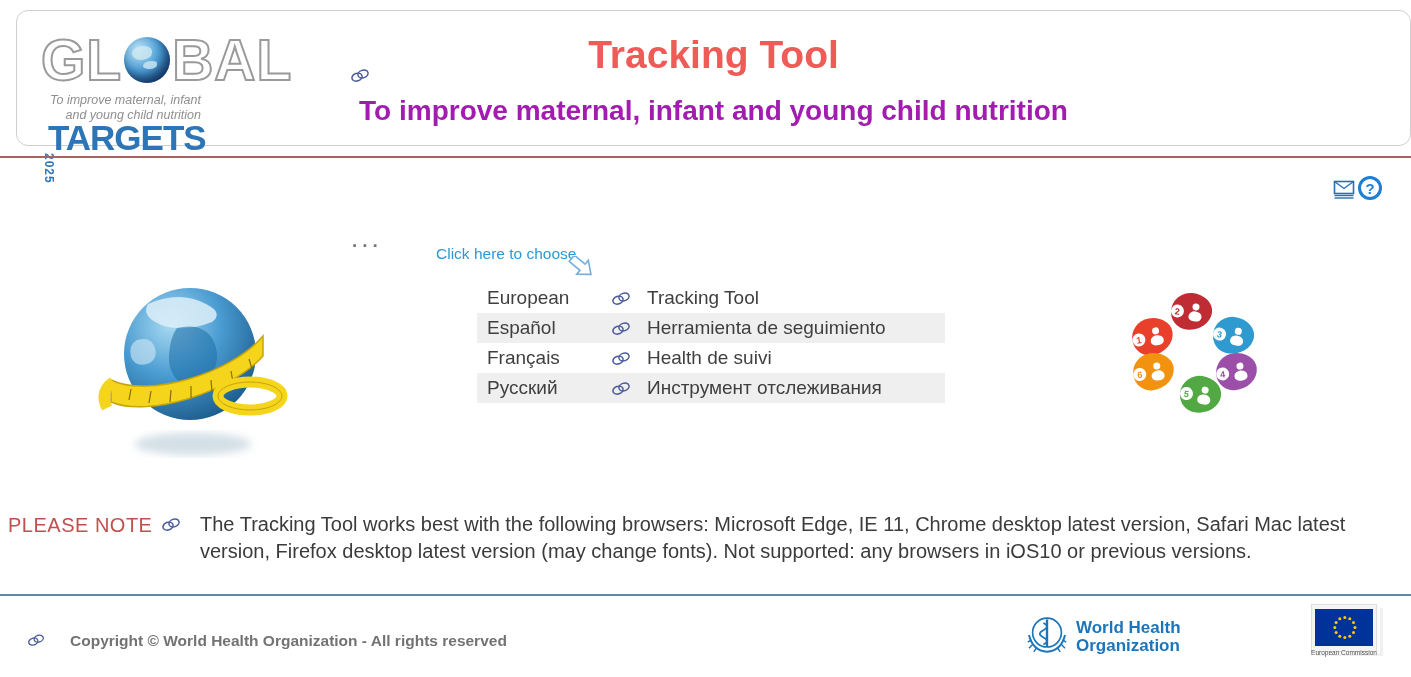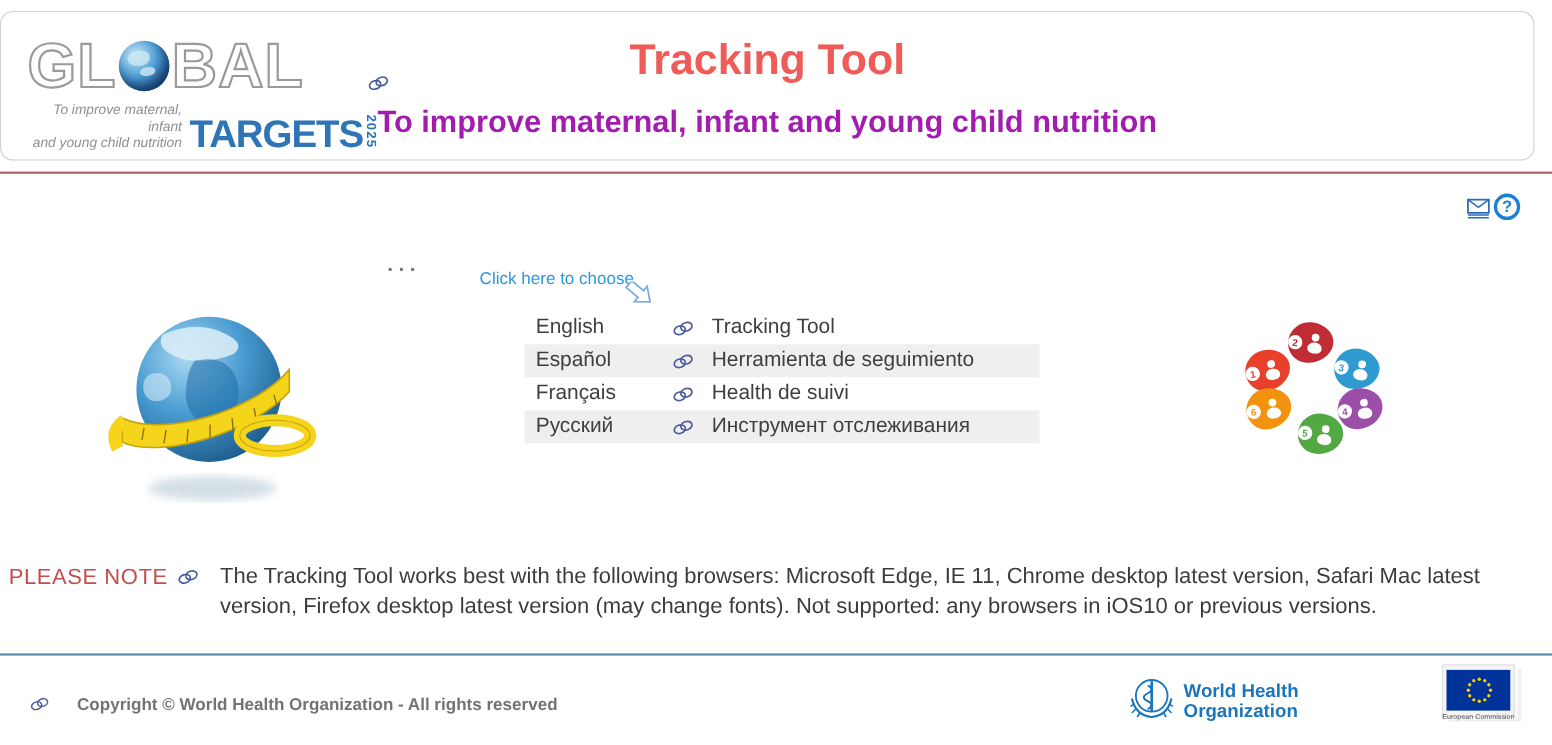--- a/index.html
+++ b/index.html
@@ -1,34 +1,34 @@
 <!DOCTYPE html>
 <html><head>
 <meta charset="utf-8">
 <style>
   * { margin:0; padding:0; box-sizing:border-box; }
   html,body { width:1411px; height:677px; background:#fff; overflow:hidden;
     font-family:"Liberation Sans","DejaVu Sans",sans-serif; }
   .page { position:relative; width:1411px; height:677px; background:#fff; }
 
   
-  .header-box { position:absolute; left:0; top:10px; width:1395px; height:136px;
+  .header-box { position:absolute; left:16px; top:10px; width:1395px; height:136px;
     border:1px solid #cfcfcf; border-radius:12px; background:#fff; }
   .logo { position:absolute; left:24px; top:18px; width:320px; }
   .logo-word { display:flex; align-items:center; height:62px;
     font-weight:700; font-size:57px; letter-spacing:1px; color:#fff;
     -webkit-text-stroke:2px #9a9a9a; line-height:60px; }
   .logo-globe { display:inline-block; width:46px; height:46px; border-radius:50%;
     margin:0 2px; -webkit-text-stroke:0;
     background:radial-gradient(circle at 32% 28%, #bfe3f5 0%, #4d9fd6 45%, #123f74 100%);
     box-shadow:inset -4px -6px 10px rgba(0,20,60,.55); position:relative; }
   .logo-globe::after { content:""; position:absolute; left:8px; top:9px; width:20px; height:14px;
     background:#cfe9f2; border-radius:60% 40% 55% 45%; opacity:.8;
     box-shadow:8px 12px 0 -3px #cfe9f2; }
-  .logo-bottom { display:flex; align-items:flex-end; margin-top:2px; }
+  .logo-bottom { display:flex; align-items:flex-start; margin-top:2px;flex-direction:column; }
   .logo-tagline { text-align:right; font-style:italic; color:#8f8f8f;
     font-size:12.5px; line-height:15px; width:160px; }
   .logo-targets { font-size:35px; font-weight:800; color:#2e75b6; line-height:30px;
     margin-left:7px; letter-spacing:-1px; }
   .logo-year { writing-mode:vertical-rl; font-size:12px; font-weight:700; color:#2e75b6;
     letter-spacing:1px; margin-left:1px; height:34px; }
   .hdr-title { position:absolute; left:0; top:22px; width:100%; text-align:center;
     font-size:39px; font-weight:700; }
   .hdr-sub { position:absolute; left:0; top:84px; width:100%; text-align:center;
     font-size:28px; font-weight:700; }
@@ -155,21 +155,21 @@
   <div class="hint-arrow">
     <svg width="42" height="38" viewBox="0 0 42 38">
       <g transform="translate(5,0) rotate(40 12 10)">
         <path d="M0 6 L14 6 L14 1 L25 10 L14 19 L14 14 L0 14 Z" fill="#ffffff" stroke="#74aede" stroke-width="1.6"></path>
       </g>
     </svg>
   </div>
 
   <div class="lang-table">
     <div class="lang-row">
-      <div class="col-lang">English</div>
+      <div class="col-lang">European</div>
       <div class="col-icon">
         <svg width="20" height="15" viewBox="0 0 20 15">
             <g fill="none" stroke="#4a5a9a" stroke-width="1.5">
               <ellipse cx="7" cy="9.2" rx="5.2" ry="3.8" transform="rotate(-18 7 9.2)"></ellipse>
               <ellipse cx="13" cy="6" rx="5.2" ry="3.8" transform="rotate(-18 13 6)"></ellipse>
             </g>
           </svg>
       </div>
       <div class="col-label">Tracking Tool</div>
     </div>

